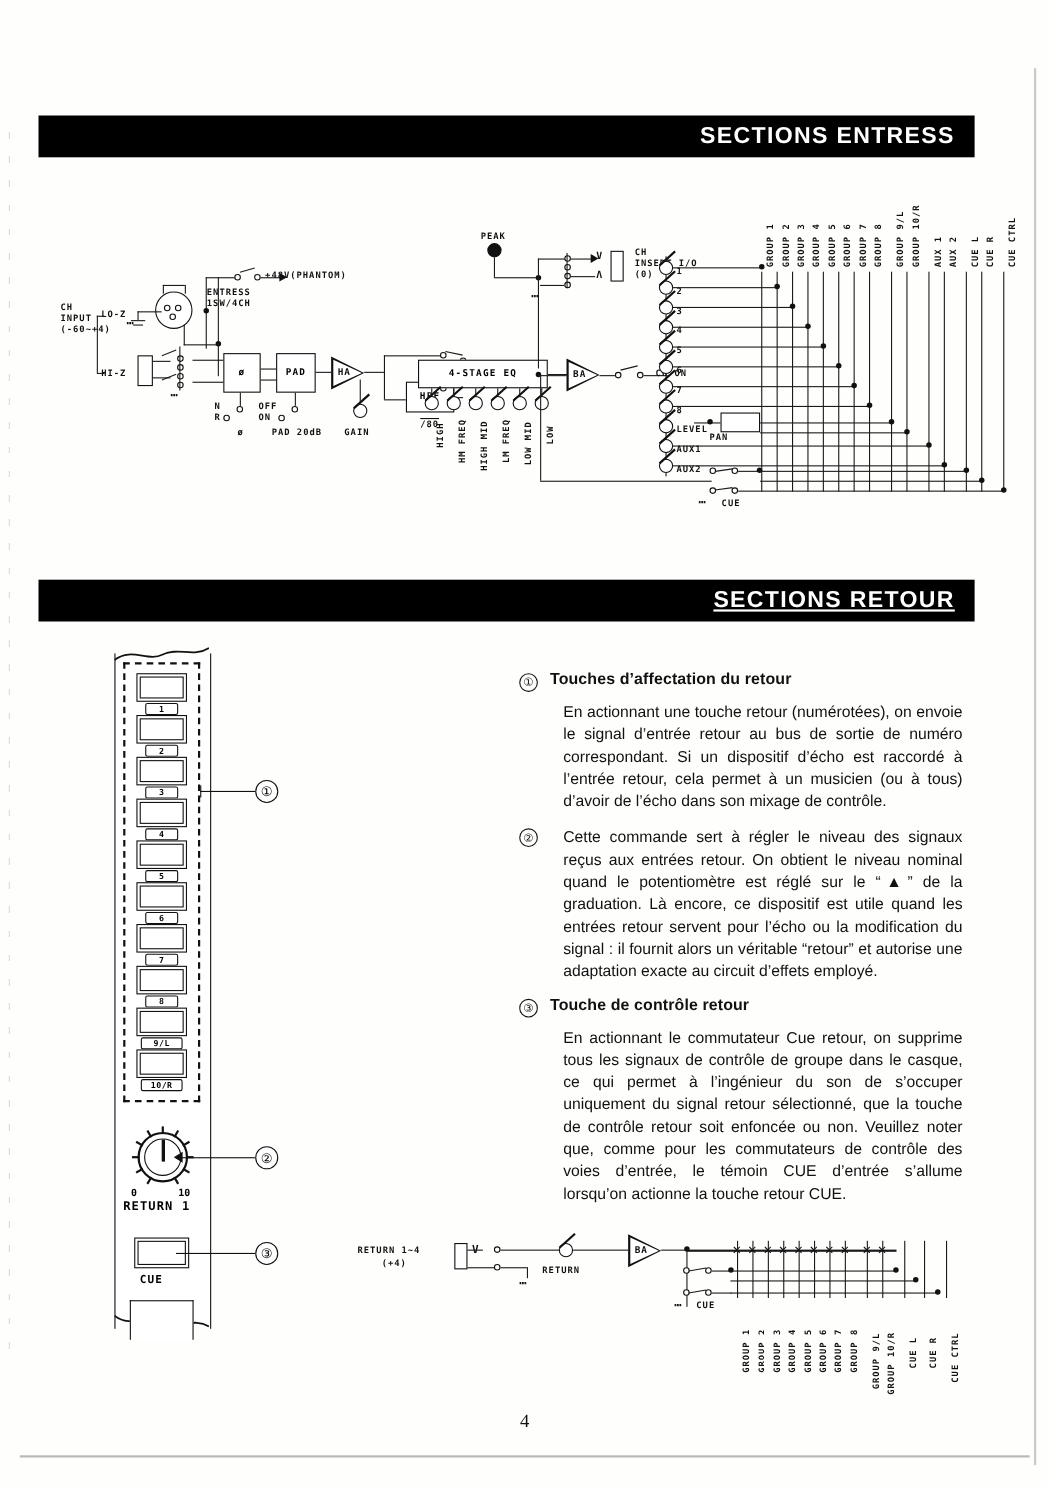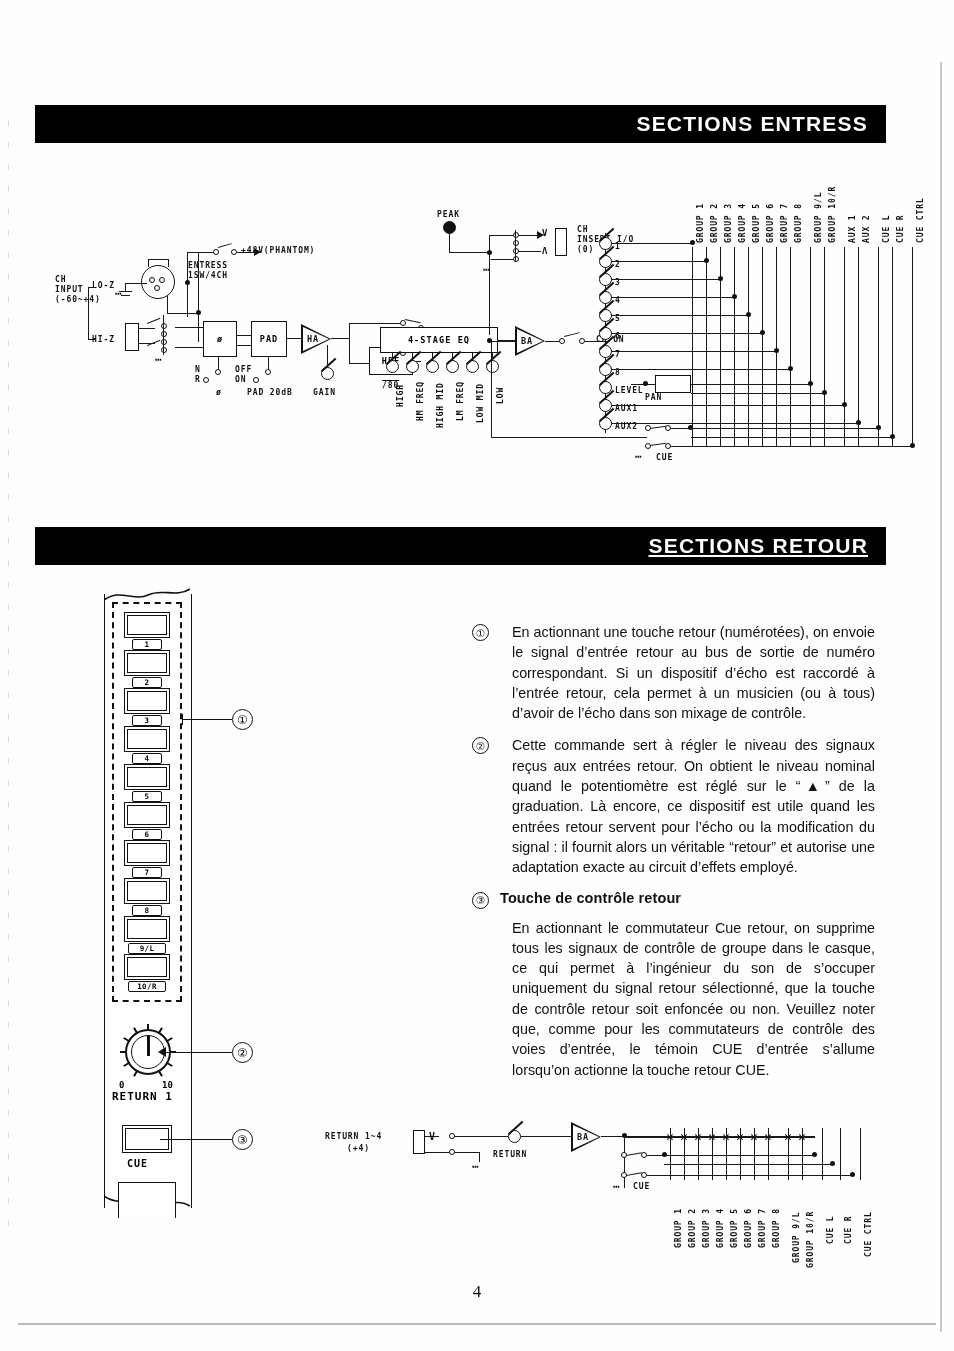--- a/index.html
+++ b/index.html
@@ -461,20 +461,21 @@
   <div class="cnum" style="left:132px;top:543px;">
       <span>③</span>
     </div>
 
   <div class="box" style="left:18px;top:596px;width:58px;height:36px;border-bottom:none;"></div>
 </div>
 
 <div id="text-col">
   <div class="item">
     <div class="num-circ" style="top:2px;">①</div>
+    <h3>Touches d’affectation du retour</h3>
     <p>En actionnant une touche retour (numérotées), on envoie le signal d’entrée retour au bus de sortie de numéro correspondant. Si un dispositif d’écho est raccordé à l’entrée retour, cela permet à un musicien (ou à tous) d’avoir de l’écho dans son mixage de contrôle.</p>
   </div>
   <div class="item">
     <div class="num-circ" style="top:2px;">②</div>
     <p>Cette commande sert à régler le niveau des signaux reçus aux entrées retour. On obtient le niveau nominal quand le potentiomètre est réglé sur le “▲” de la graduation. Là encore, ce dispositif est utile quand les entrées retour servent pour l’écho ou la modification du signal : il fournit alors un véritable “retour” et autorise une adaptation exacte au circuit d’effets employé.</p>
   </div>
   <div class="item">
     <div class="num-circ" style="top:2px;">③</div>
     <h3>Touche de contrôle retour</h3>
     <p>En actionnant le commutateur Cue retour, on supprime tous les signaux de contrôle de groupe dans le casque, ce qui permet à l’ingénieur du son de s’occuper uniquement du signal retour sélectionné, que la touche de contrôle retour soit enfoncée ou non. Veuillez noter que, comme pour les commutateurs de contrôle des voies d’entrée, le témoin CUE d’entrée s’allume lorsqu’on actionne la touche retour CUE.</p>

